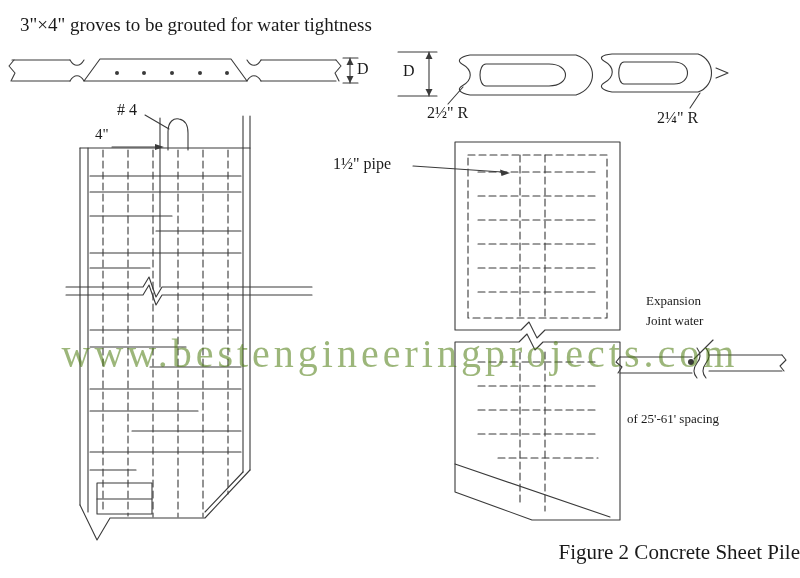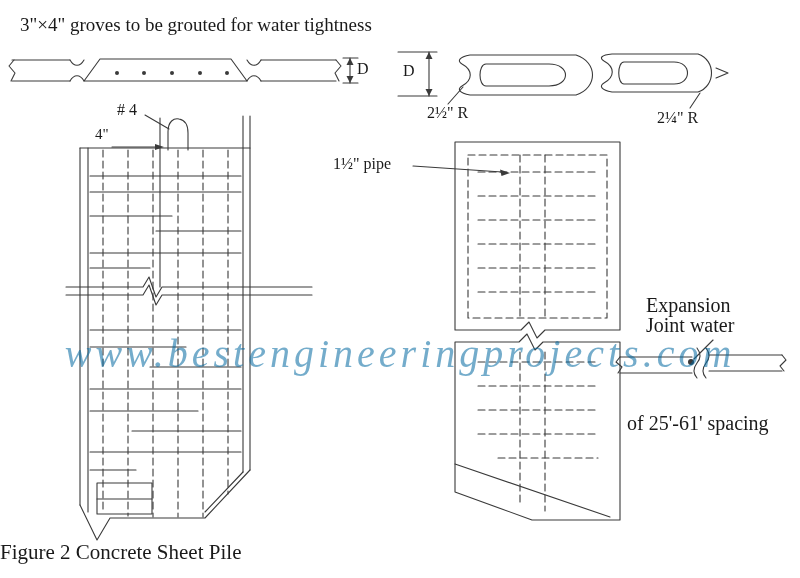--- a/index.html
+++ b/index.html
@@ -4,30 +4,29 @@
 <style>
   html,body{margin:0;padding:0;background:#fff;}
   .page{
     position:relative;width:800px;height:578px;background:#ffffff;
     font-family:"Liberation Serif",serif;color:#1a1a1a;overflow:hidden;
   }
   svg.linework{position:absolute;left:0;top:0;}
   .lbl{position:absolute;font-size:16px;line-height:1.15;white-space:pre;}
   .note{font-size:19px;}
   .small{font-size:15px;}
-  .exp{font-size:20px;}
+  .exp{font-size:13px;}
   .caption{
-    position:absolute;left:0;top:540px;width:100%;text-align:left;
+    position:absolute;left:0;top:540px;width:100%;text-align:right;
     font-size:21px;
   }
   .watermark{
     position:absolute;left:0;top:330px;width:100%;text-align:center;
-    font-size:40px;letter-spacing:4px;color:#0369a1;opacity:.55;
+    font-size:40px;letter-spacing:4px;color:#4d7c0f;opacity:.55;
     pointer-events:none;
-    font-style:italic;
   }
 </style>
 </head>
 <body>
 
 <div class="page">
 
   <svg class="linework" width="800" height="578" viewBox="0 0 800 578">
     <g stroke="#3a3a3a" stroke-width="1.1" fill="none" stroke-linecap="round" stroke-linejoin="round">
 

